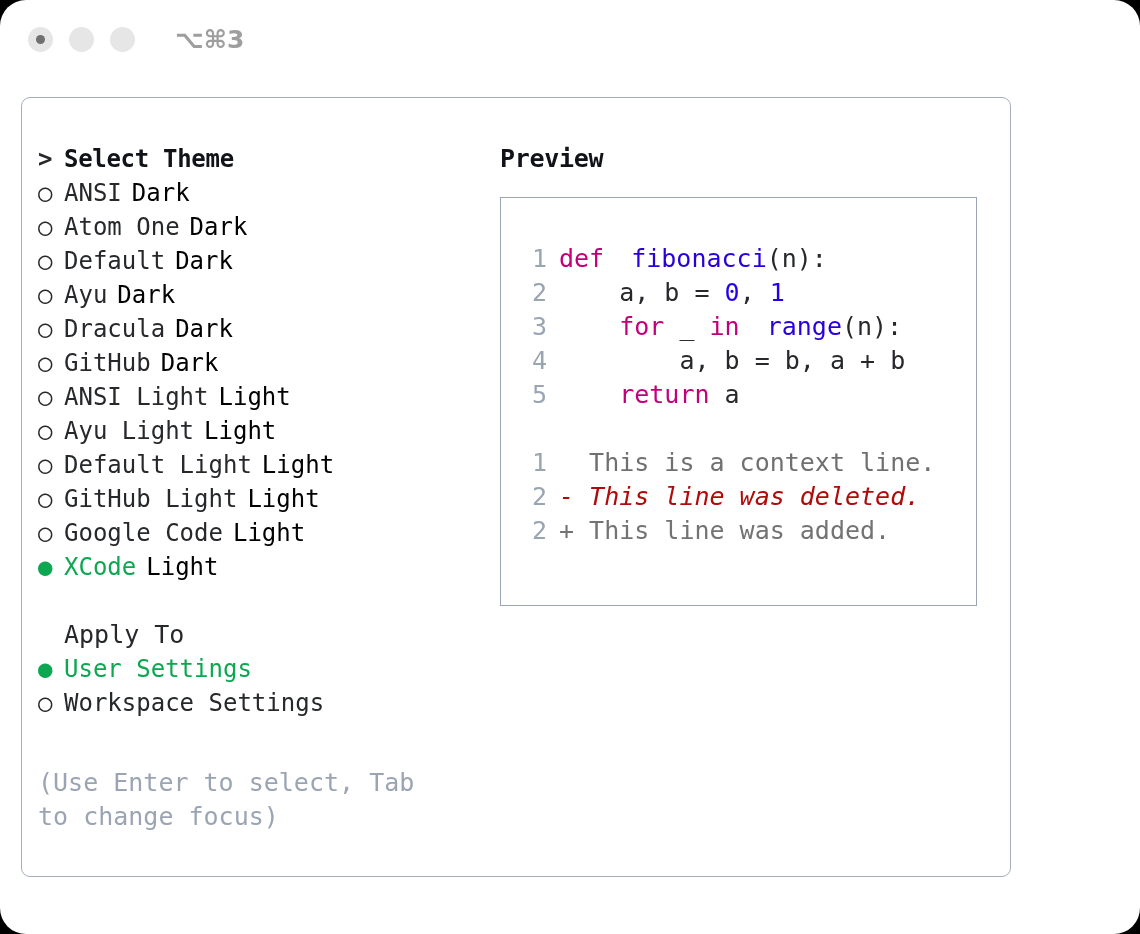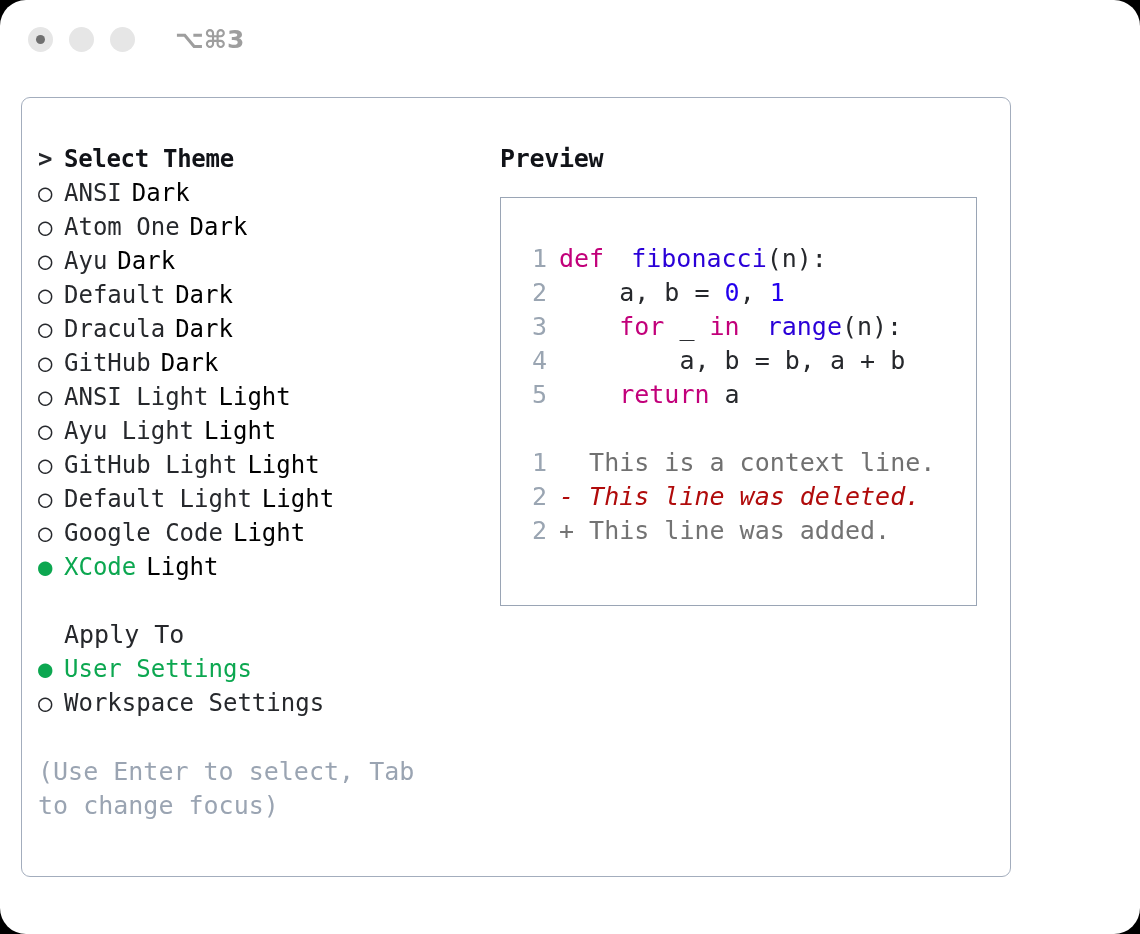--- a/index.html
+++ b/index.html
@@ -115,21 +115,21 @@
   .section-head {
     height: 34px;
     line-height: 34px;
     font-size: 25px;
     color: #26282c;
     padding-left: 26px;
     white-space: nowrap;
   }
   .spacer-lg { height: 34px; }
   .hint {
-    margin-top: 35px;
+    margin-top: 46px;
     font-size: 25px;
     line-height: 34px;
     color: #9aa4b2;
     width: 410px;
   }
 
   
   .right-col {
     position: absolute;
     left: 478px;
@@ -204,28 +204,28 @@
 
       <div class="left-col">
 
         <div class="row heading">
           <span class="marker">&gt;</span><span>Select Theme</span>
         </div>
 
         <div id="theme-list">
             <div class="row"><span class="marker">○</span><span class="label">ANSI</span><span class="variant">Dark</span></div>
             <div class="row"><span class="marker">○</span><span class="label">Atom One</span><span class="variant">Dark</span></div>
+            <div class="row"><span class="marker">○</span><span class="label">Default</span><span class="variant">Dark</span></div>
             <div class="row"><span class="marker">○</span><span class="label">Ayu</span><span class="variant">Dark</span></div>
-            <div class="row"><span class="marker">○</span><span class="label">Default</span><span class="variant">Dark</span></div>
             <div class="row"><span class="marker">○</span><span class="label">Dracula</span><span class="variant">Dark</span></div>
             <div class="row"><span class="marker">○</span><span class="label">GitHub</span><span class="variant">Dark</span></div>
             <div class="row"><span class="marker">○</span><span class="label">ANSI Light</span><span class="variant">Light</span></div>
             <div class="row"><span class="marker">○</span><span class="label">Ayu Light</span><span class="variant">Light</span></div>
+            <div class="row"><span class="marker">○</span><span class="label">Default Light</span><span class="variant">Light</span></div>
             <div class="row"><span class="marker">○</span><span class="label">GitHub Light</span><span class="variant">Light</span></div>
-            <div class="row"><span class="marker">○</span><span class="label">Default Light</span><span class="variant">Light</span></div>
             <div class="row"><span class="marker">○</span><span class="label">Google Code</span><span class="variant">Light</span></div>
             <div class="row selected"><span class="marker sel">●</span><span class="label">XCode</span><span class="variant">Light</span></div>
           </div>
 
         <div class="spacer-lg"></div>
 
         <div class="section-head">Apply To</div>
 
         <div id="apply-list">
             <div class="row selected"><span class="marker sel">●</span><span class="label">User Settings</span></div>

